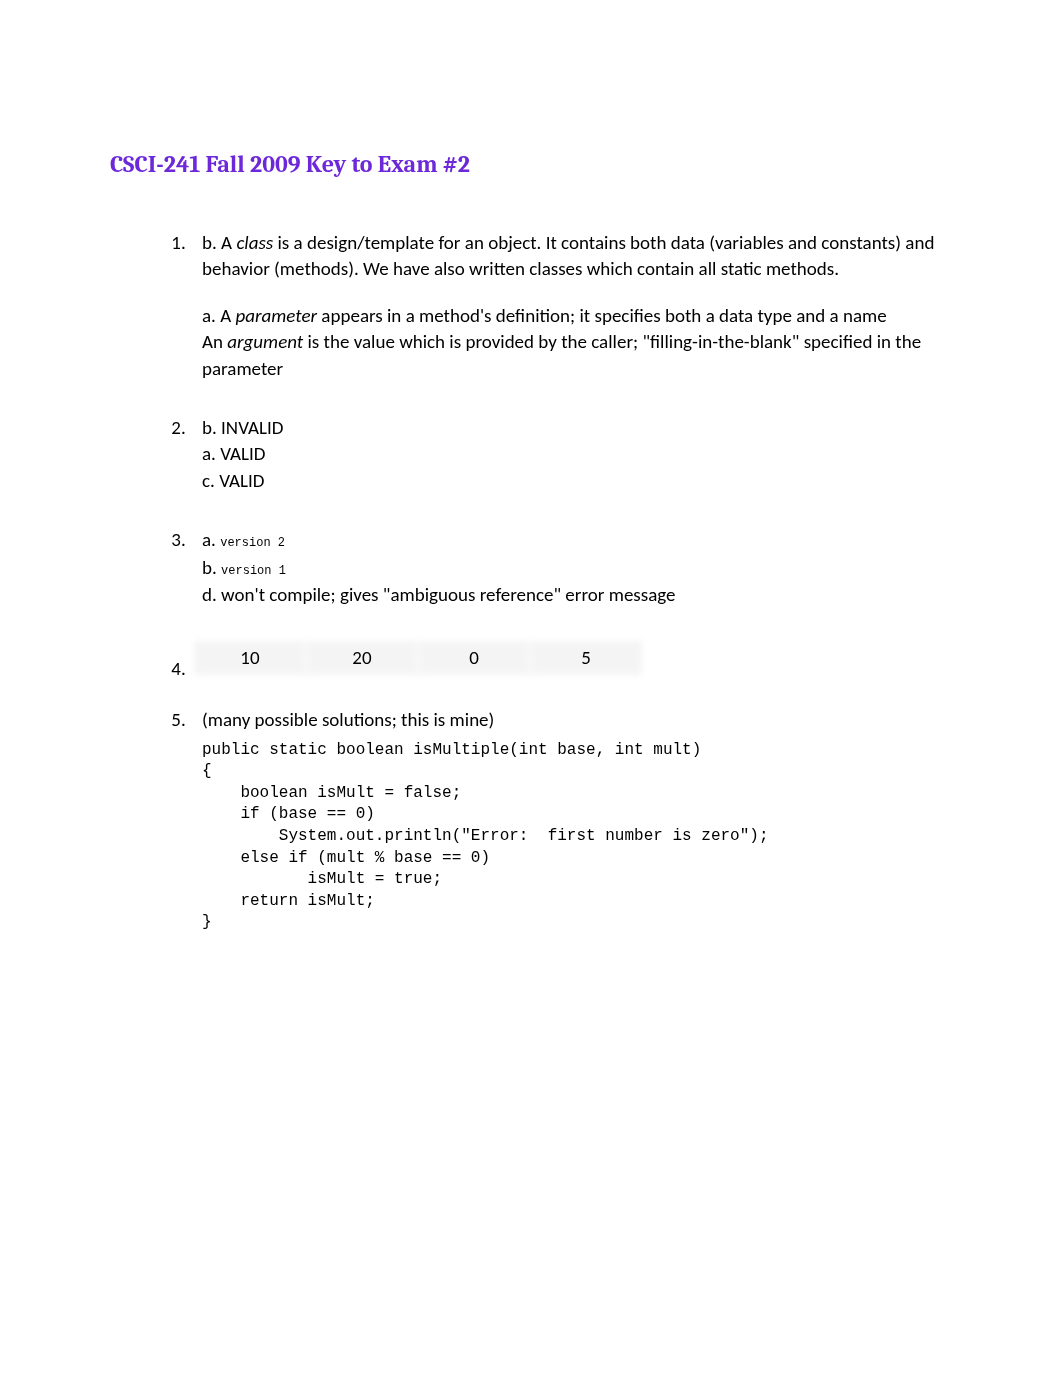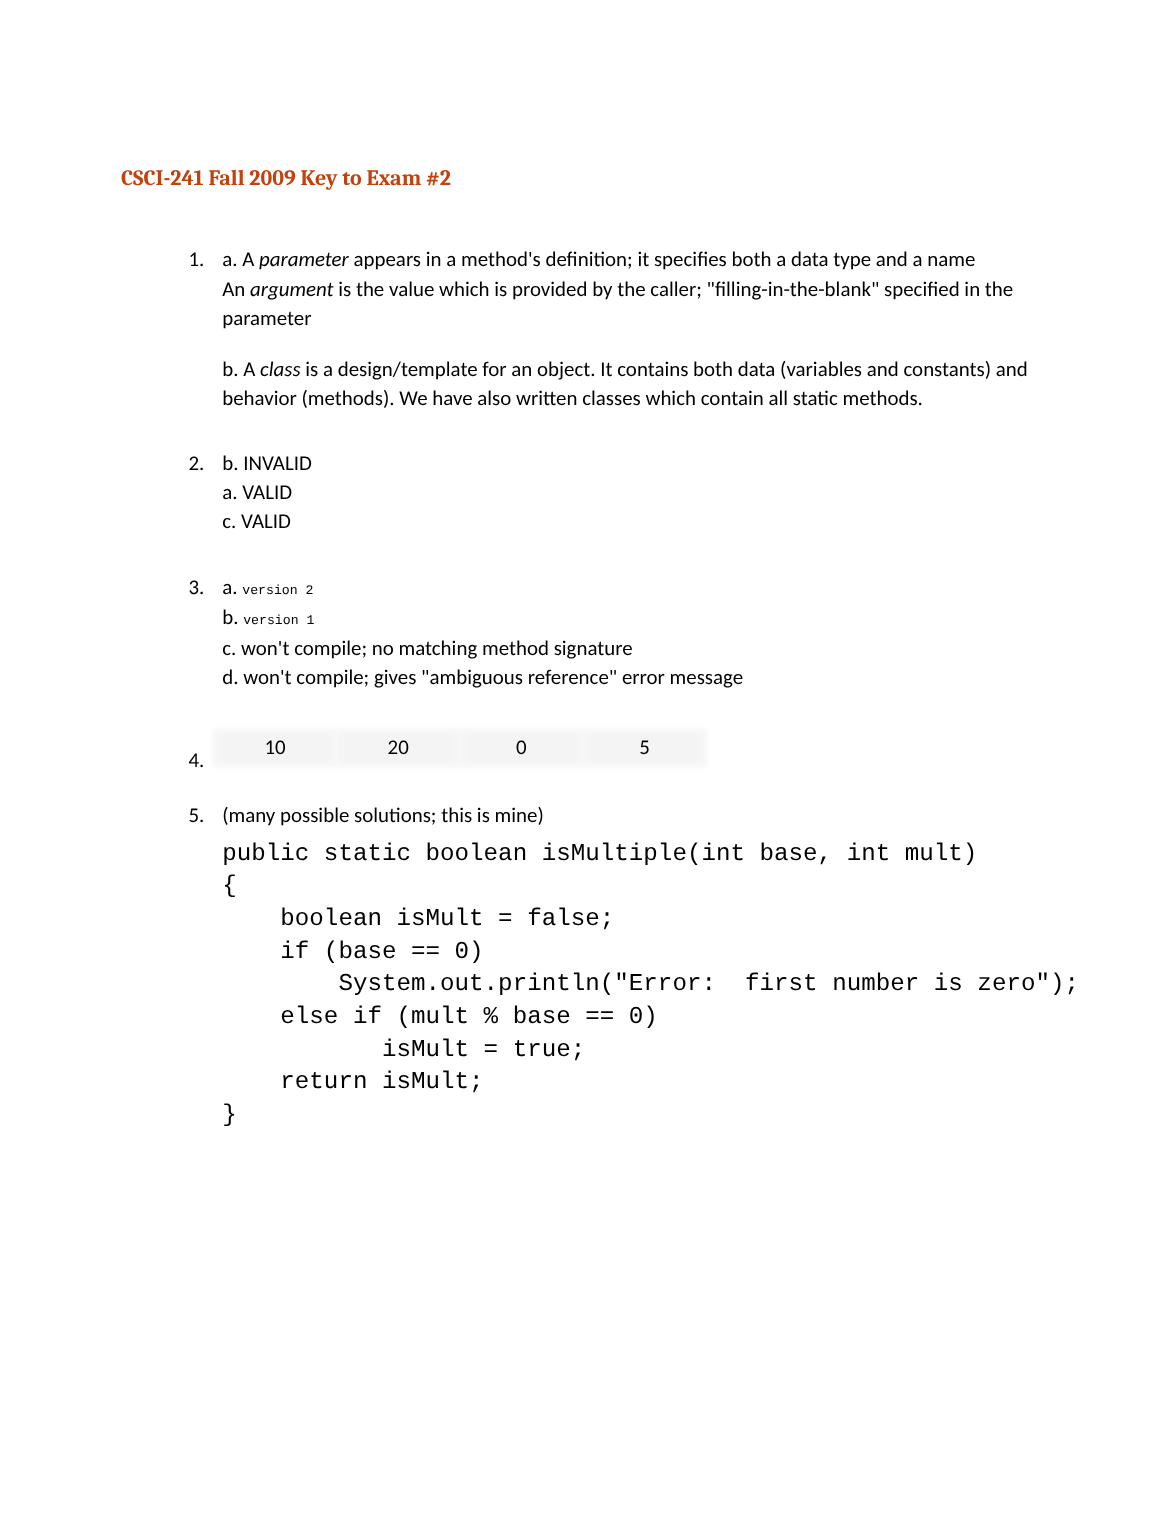--- a/index.html
+++ b/index.html
@@ -7,41 +7,41 @@
       background: #ffffff;
       font-family: Calibri, "Segoe UI", Arial, sans-serif;
       font-size: 19px;
       color: #000;
       width: 1062px;
       height: 1377px;
       padding: 148px 110px 0 110px;
       line-height: 1.4;
     }
     h1 {
-      color: #c2410c;
+      color: #6d28d9;
       font-family: Cambria, Georgia, serif;
-      font-size: 20px;
+      font-size: 24px;
       font-weight: bold;
       margin-bottom: 48px;
     }
     ol.outer {
       list-style: decimal;
       padding-left: 80px;
     }
     ol.outer > li {
       margin-bottom: 32px;
       padding-left: 12px;
     }
     .sub { margin-left: 0; }
     .para { margin-bottom: 20px; }
     em { font-style: italic; }
     .code { font-family: "Courier New", Courier, monospace; font-size: 12px; }
     .codeblock {
       font-family: "Courier New", Courier, monospace;
-      font-size: 22px;
+      font-size: 16px;
       white-space: pre;
       line-height: 1.35;
       margin-top: 6px;
     }
     .q4row {
       display: flex;
       align-items: flex-end;
       margin-top: 6px;
       margin-left: -8px;
     }
@@ -80,25 +80,25 @@
 </head>
 <body>
 
 <h1>CSCI-241    Fall 2009   Key to Exam #2</h1>
 
 <ol class="outer">
 
   <li>
     <div class="sub">
       <div class="para">
+        <span>b. A </span><em>class</em><span> is a design/template for an object.  It contains both data (variables and constants) and behavior (methods).   We have also written classes which contain all static methods.</span>
+      </div>
+      <div class="para">
         <span>a.  A </span><em>parameter</em><span> appears in a method's definition; it specifies both a data type and a name</span><br>
         <span>An </span><em>argument</em><span> is the value which is provided by the caller; "filling-in-the-blank" specified in the parameter</span>
-      </div>
-      <div class="para">
-        <span>b. A </span><em>class</em><span> is a design/template for an object.  It contains both data (variables and constants) and behavior (methods).   We have also written classes which contain all static methods.</span>
       </div>
     </div>
   </li>
 
   <li>
     <div class="sub">
       <div>b. INVALID</div>
       <div>a. VALID</div>
       <div>c. VALID</div>
     </div>
@@ -107,21 +107,20 @@
   <li>
     <div class="sub q3line">
       <div>
         <span>a.</span>
         <span class="code">version 2</span>
       </div>
       <div>
         <span>b.</span>
         <span class="code">version 1</span>
       </div>
-      <div>c. won't compile; no matching method signature</div>
       <div>d. won't compile; gives "ambiguous reference" error message</div>
     </div>
   </li>
 
   <li>
     <div class="q4row">
       <div class="blurwrap">
         <div class="cell blurcell"></div>
         <div class="sharp">10</div>
       </div>

